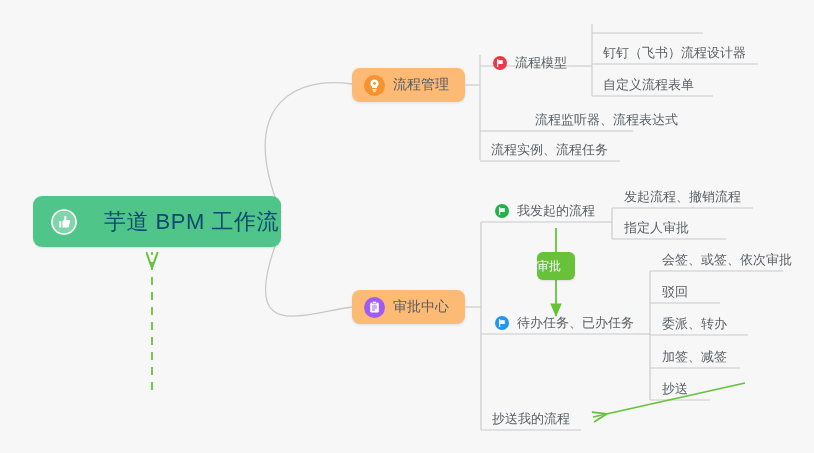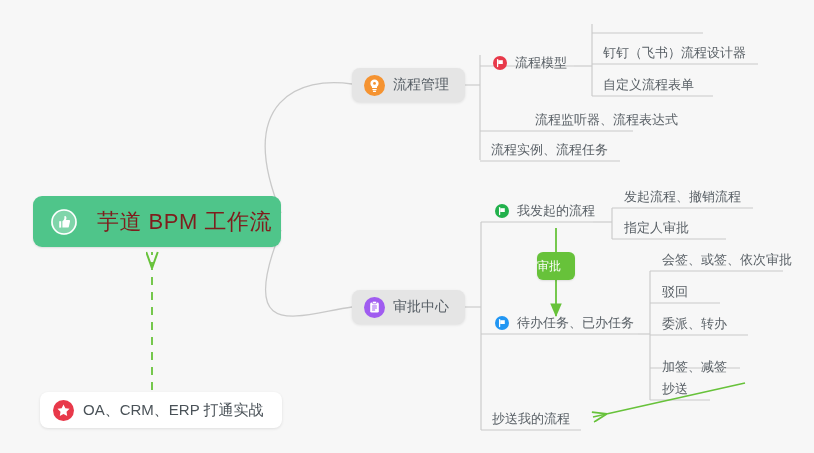--- a/index.html
+++ b/index.html
@@ -37,31 +37,31 @@
     height: 51px;
     background: #4fc58a;
     border-radius: 9px;
     box-shadow: 0 1px 2px rgba(0,0,0,0.10);
     display: flex;
     align-items: center;
     padding-left: 18px;
     box-sizing: border-box;
   }
   .root-label {
-    color: #7f1d1d;
+    color: #0c4a6e;
     font-size: 22px;
     letter-spacing: 0.5px;
-    margin-left: 20px;
+    margin-left: 27px;
     white-space: nowrap;
   }
 
   
   .branch-node {
     position: absolute;
-    background: #e5e5e5;
+    background: #fdba74;
     border-radius: 8px;
     box-shadow: 0 1px 3px rgba(0,0,0,0.10);
     display: flex;
     align-items: center;
     padding: 0 16px 0 12px;
     height: 34px;
     box-sizing: border-box;
     white-space: nowrap;
   }
   .branch-label {
@@ -306,35 +306,26 @@
   </div>
 
   <div class="topic" style="left:658px; top:281px;">
     <span class="t-label">驳回</span>
   </div>
 
   <div class="topic" style="left:658px; top:313px;">
     <span class="t-label">委派、转办</span>
   </div>
 
-  <div class="topic" style="left:658px; top:356px;align-items:center;">
+  <div class="topic" style="left:658px; top:346px;align-items:center;">
     <span class="t-label">加签、减签</span>
   </div>
 
   <div class="topic" style="left:658px; top:378px;">
     <span class="t-label">抄送</span>
   </div>
 
   <div class="anno-pill">
     <span>审批</span>
   </div>
 
-  <div class="callout-node">
-    <span class="ricon sz-md">
-      <svg width="21" height="21" viewBox="0 0 21 21">
-        <circle cx="10.5" cy="10.5" r="10.5" fill="#e8394a"></circle>
-        <path d="M 10.5 4.4 L 12.35 8.25 L 16.5 8.82 L 13.5 11.8 L 14.2 15.95 L 10.5 13.98 L 6.8 15.95 L 7.5 11.8 L 4.5 8.82 L 8.65 8.25 Z" fill="#ffffff"></path>
-      </svg>
-    </span>
-    <span class="callout-label">OA、CRM、ERP 打通实战</span>
-  </div>
 
 </div>
 
 </body></html>

